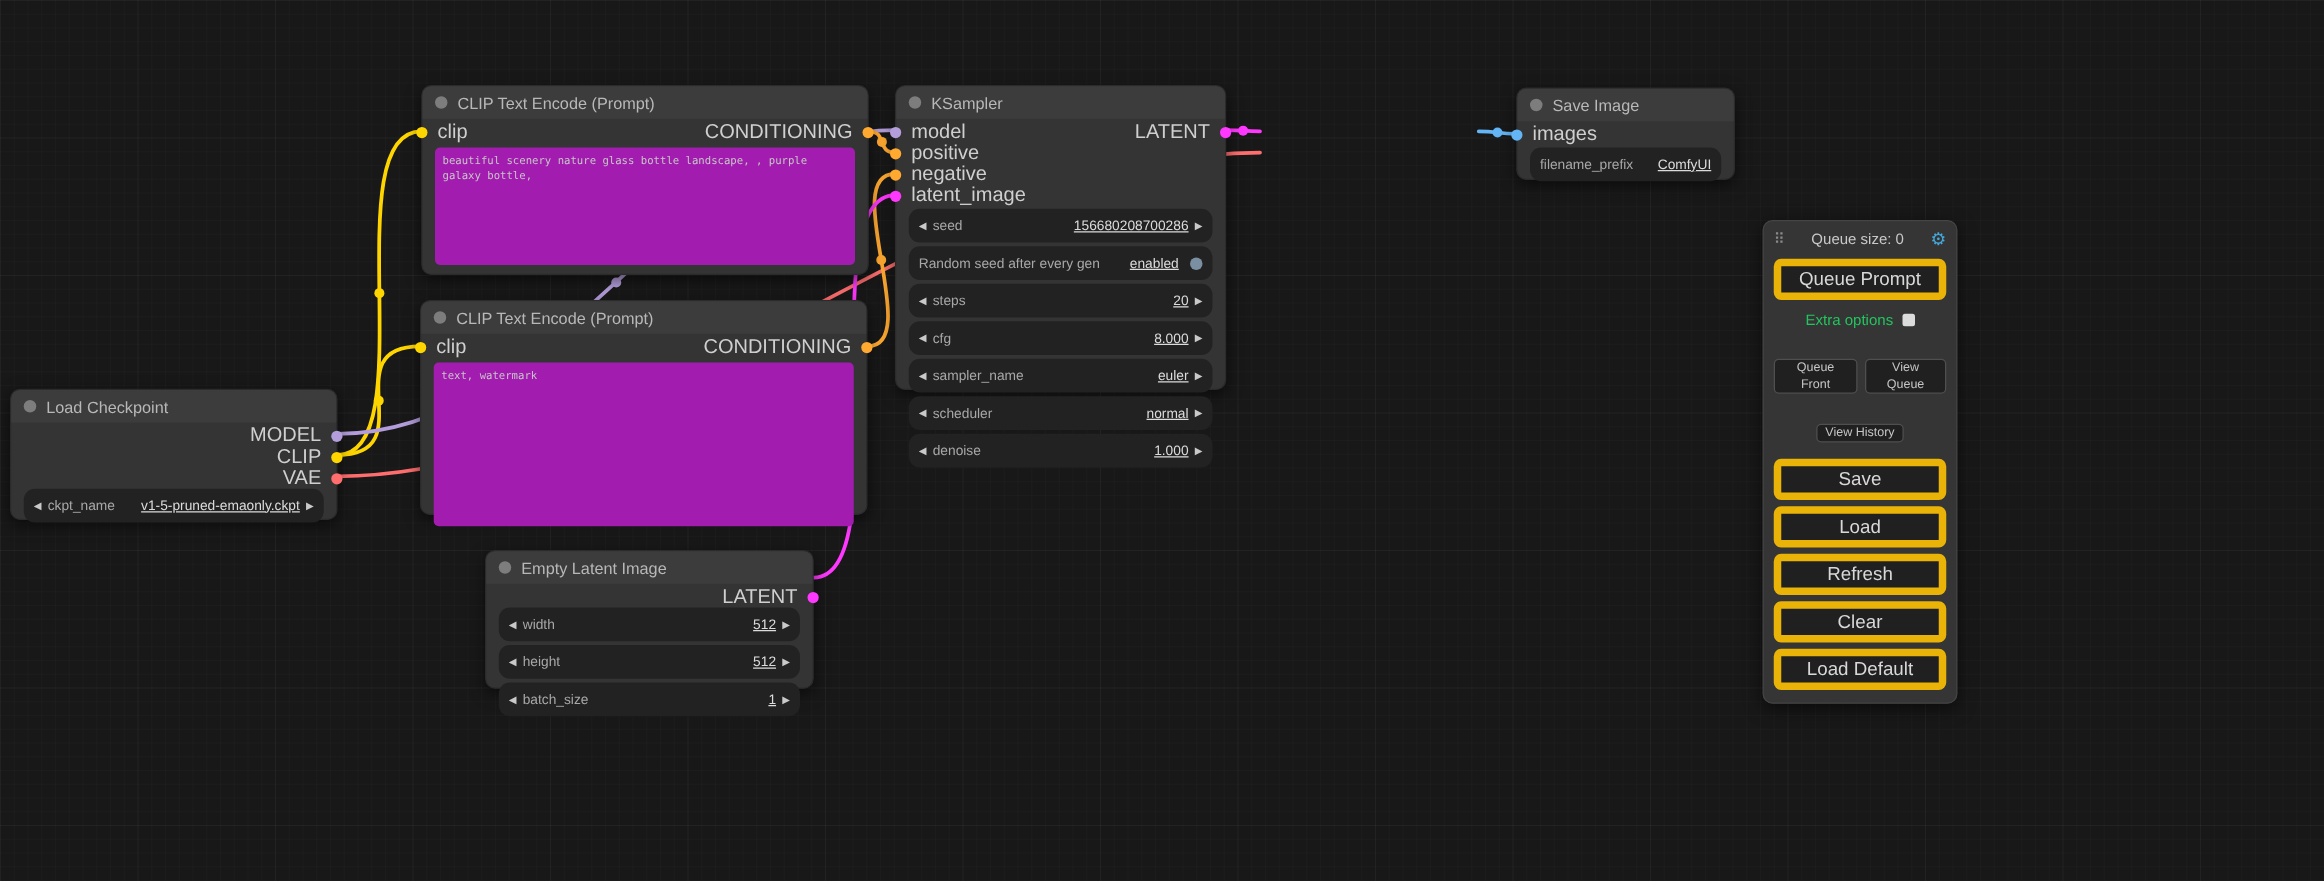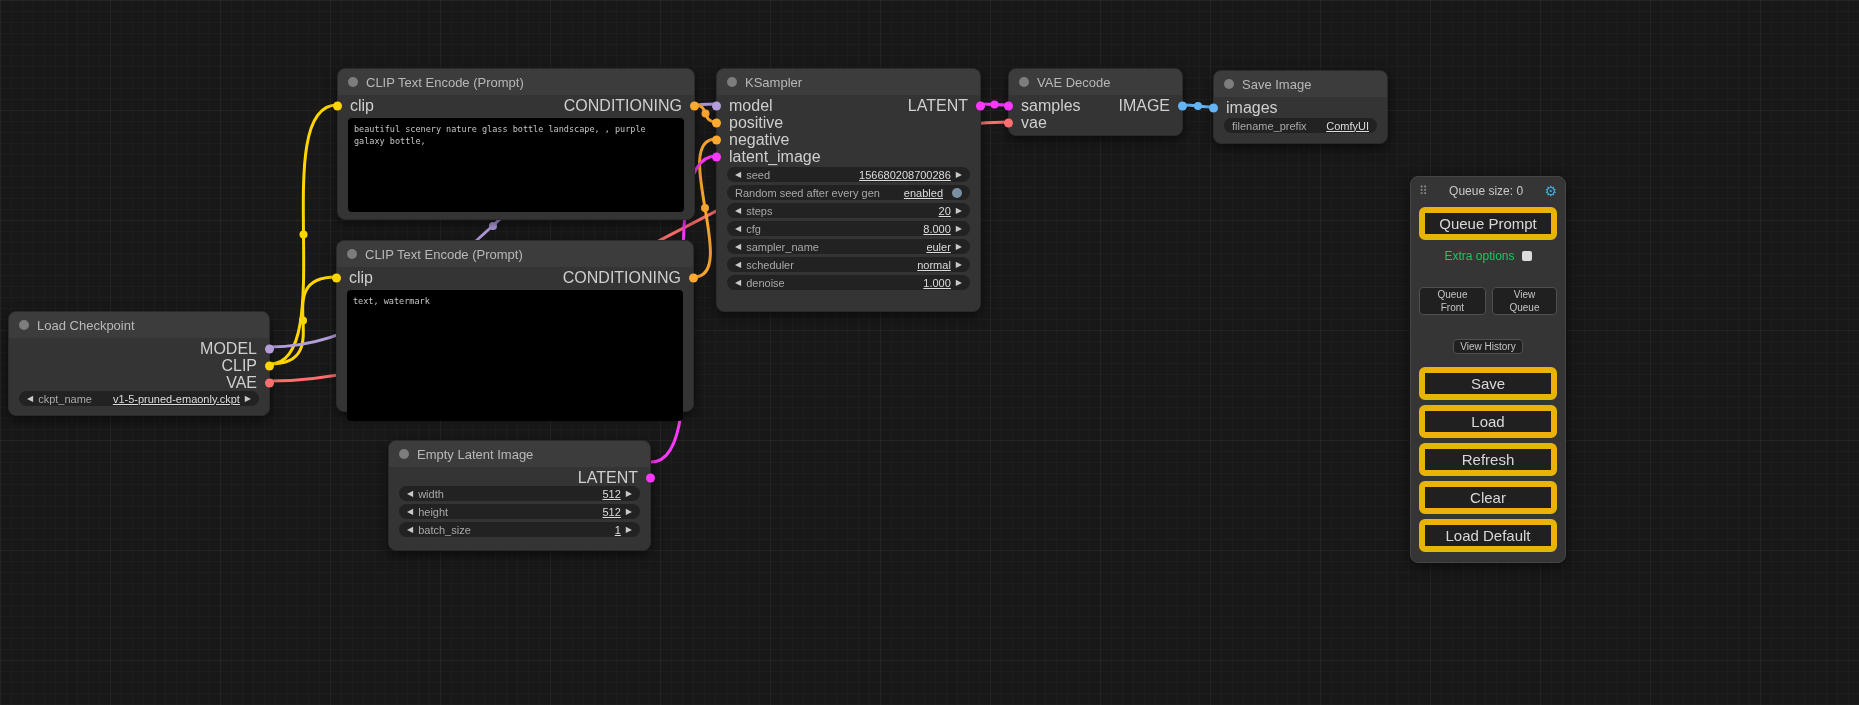--- a/index.html
+++ b/index.html
@@ -37,32 +37,32 @@
   .slot-row { position:relative; height:17px; display:flex; align-items:center; justify-content:space-between; padding:0 12px; }
   .slot-row.mt2 { margin-top:2px; }
   .slot-row.outs { justify-content:flex-end; }
   .slot-label { color:#cfcfcf; font-size:16px; white-space:nowrap; }
   .in-group, .out-group { display:flex; align-items:center; }
   .port { position:absolute; width:9px; height:9px; border-radius:50%; top:50%; transform:translateY(-50%); }
   .port.in  { left:-5px; }
   .port.out { right:-5px; }
 
   .widget {
-    height:15px; margin:0 10px 3px; background:#222;
+    height:27px; margin:0 10px 3px; background:#222;
     border-radius:9px; display:flex; align-items:center;
     padding:0 8px; gap:5px; font-size:11px;
   }
   .widget.mt2 { margin-top:2px; }
   .warrow { font-size:8px; color:#c9c9c9; line-height:1; flex:none; }
   .wlabel { color:#a8a8a8; white-space:nowrap; }
   .wvalue { margin-left:auto; color:#dcdcdc; white-space:nowrap;text-decoration:underline; }
   .toggle-dot { width:10px; height:10px; border-radius:50%; flex:none; margin-left:4px; }
 
   .prompt-text {
-    margin:4px 10px 8px; background:#000000; border-radius:4px;
+    margin:4px 10px 8px; background:#a21caf; border-radius:4px;
     padding:5px 6px; color:#c6c6c6;
     font-family:"DejaVu Sans Mono", monospace; font-size:8.5px; line-height:1.45;
     white-space:pre-wrap; overflow:hidden;
   }
 
   .menu {
     position:absolute; left:1410px; top:176px; width:156px;
     background:#353535; border:1px solid #454545; border-radius:8px;
     padding:6px 8px 10px; box-shadow:0 4px 14px rgba(0,0,0,0.55);
   }
@@ -273,42 +273,20 @@
       <span class="warrow">▶</span>
     </div>
     <div class="widget">
       <span class="warrow">◀</span>
       <span class="wlabel">denoise</span>
       <span class="wvalue">1.000</span>
       <span class="warrow">▶</span>
     </div>
   </div>
 
-  <div class="node" style="left:1008px;top:68px;width:175px;height:68px">
-    <div class="node-header">
-      <span class="collapse-dot"></span>
-      <span class="node-title">VAE Decode</span>
-    </div>
-    <div class="slot-row mt2">
-      <div class="in-group">
-        <span class="port in" style="background-color: rgb(255, 56, 255);"></span>
-        <span class="slot-label">samples</span>
-      </div>
-      <div class="out-group">
-        <span class="slot-label">IMAGE</span>
-        <span class="port out" style="background-color: rgb(100, 181, 246);"></span>
-      </div>
-    </div>
-    <div class="slot-row">
-      <div class="in-group">
-        <span class="port in" style="background-color: rgb(255, 110, 110);"></span>
-        <span class="slot-label">vae</span>
-      </div>
-    </div>
-  </div>
 
   <div class="node" style="left:1213px;top:70px;width:175px;height:74px">
     <div class="node-header">
       <span class="collapse-dot"></span>
       <span class="node-title">Save Image</span>
     </div>
     <div class="slot-row mt2">
       <div class="in-group">
         <span class="port in" style="background-color: rgb(100, 181, 246);"></span>
         <span class="slot-label">images</span>

